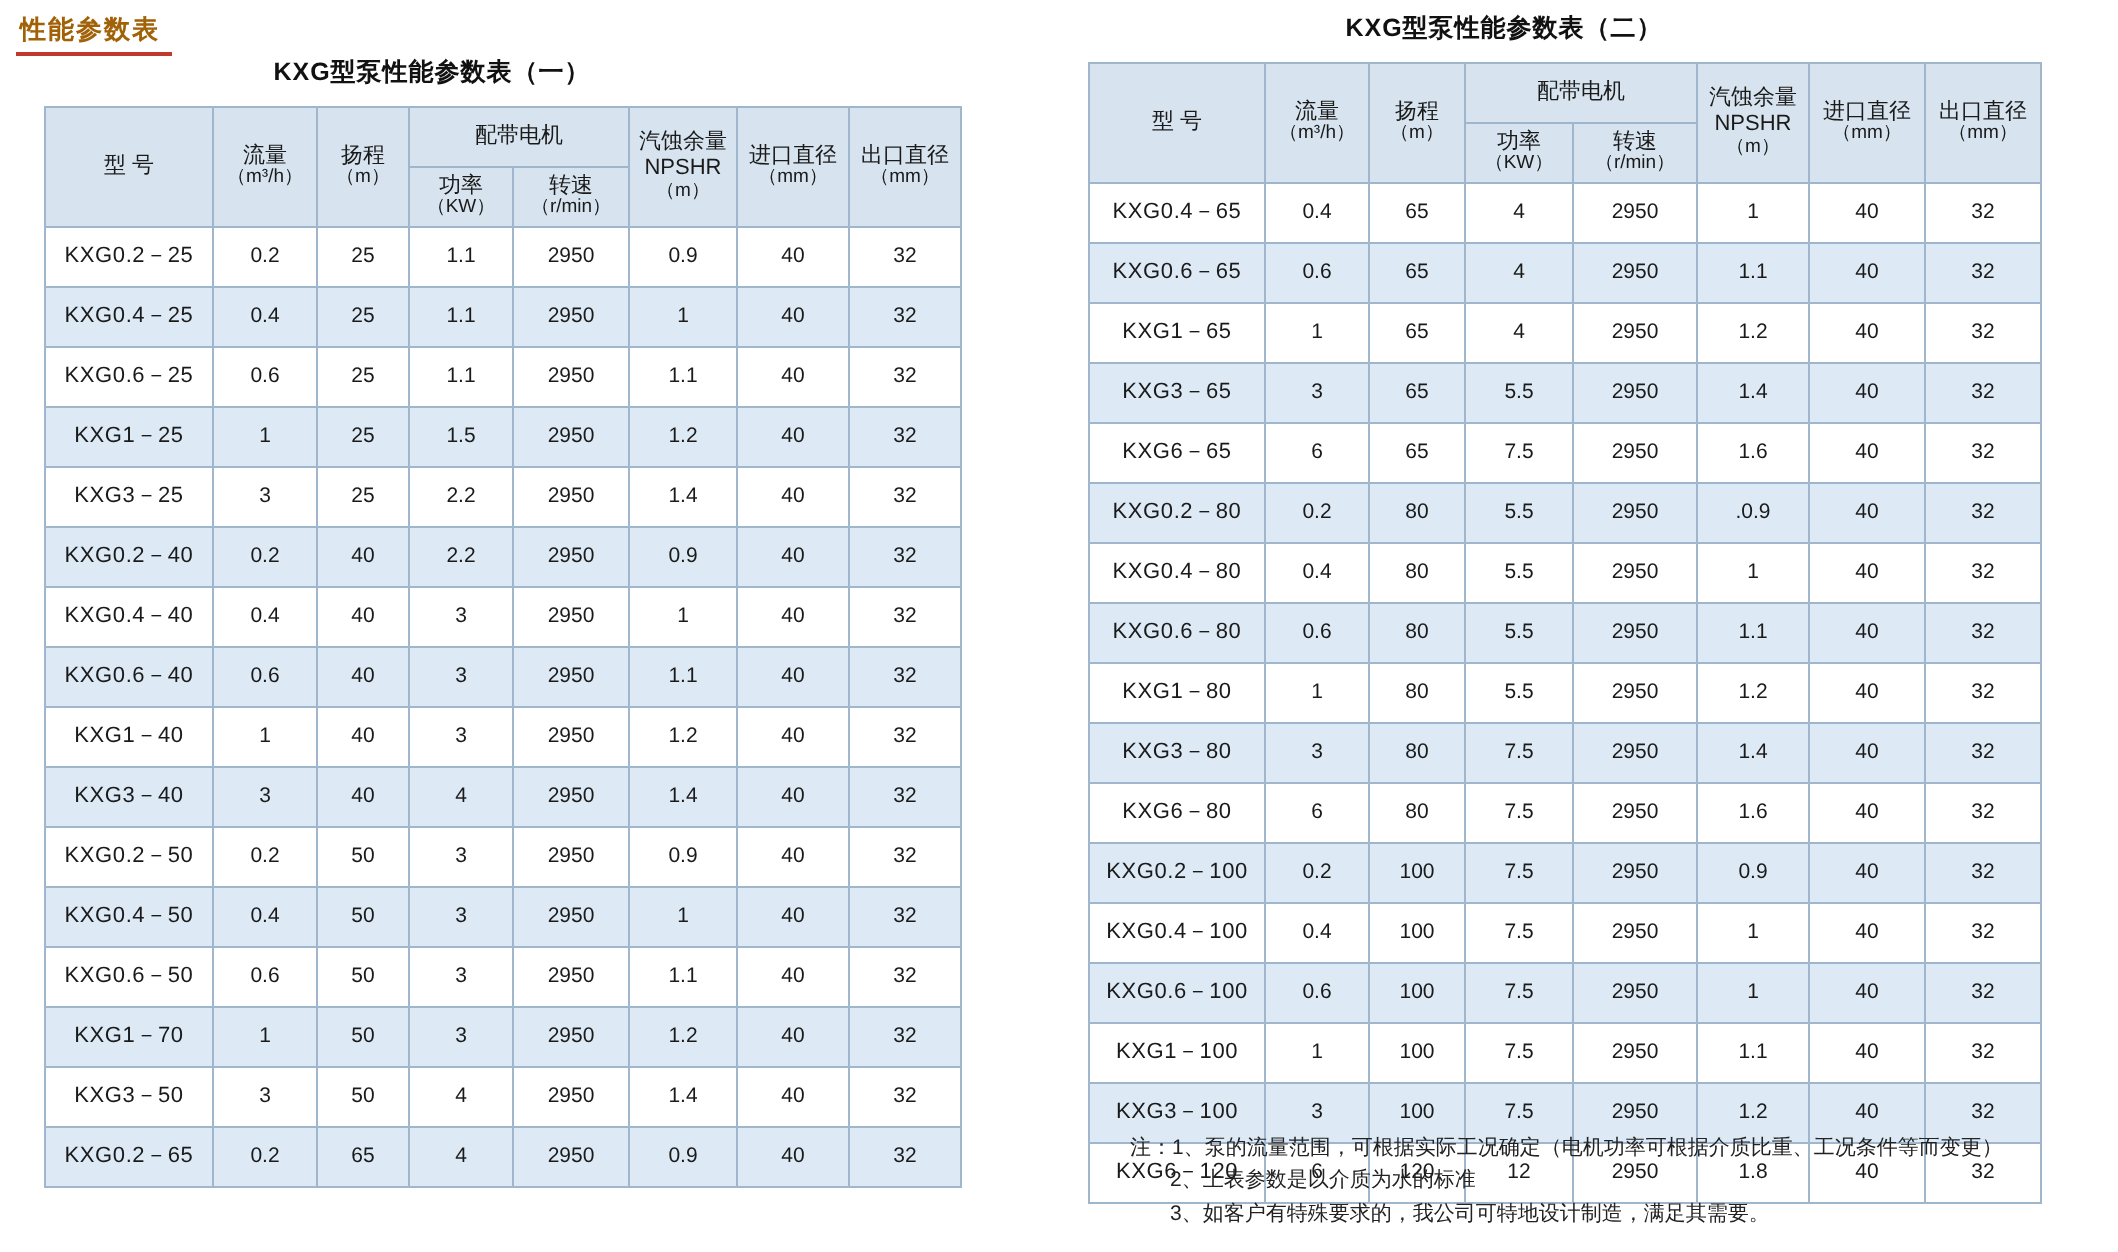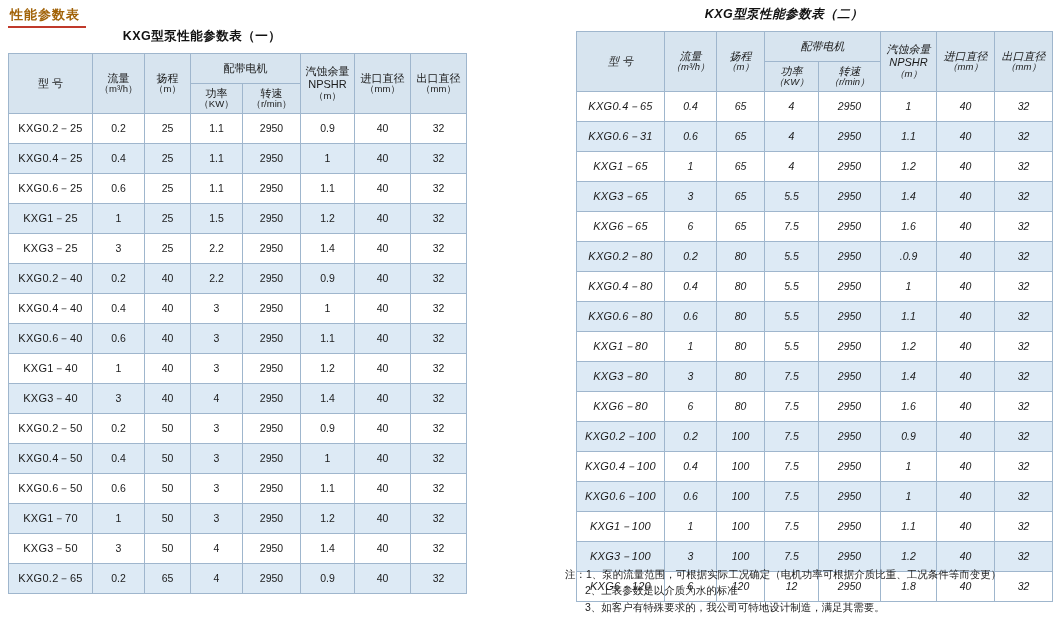--- a/index.html
+++ b/index.html
@@ -27,30 +27,29 @@
   .title-underline {
     position: absolute;
     left: 8px;
     top: 26px;
     width: 78px;
     height: 2px;
     background: #c0392b;
   }
   .left-panel {
     position: absolute;
-    left: 8px;
+    left: 22px;
     top: 28px;
     width: 388px;
   }
   .right-panel {
     position: absolute;
-    left: 576px;
+    left: 544px;
     top: 6px;
     width: 416px;
-    font-style: italic;
   }
   .tbl-caption {
     text-align: center;
     font-size: 12.5px;
     font-weight: bold;
     color: #111;
     margin-bottom: 8px;
     letter-spacing: 0.5px;
   }
   table.perf {
@@ -379,21 +378,21 @@
           <td class="model">KXG0.4－65</td>
           <td>0.4</td>
           <td>65</td>
           <td>4</td>
           <td>2950</td>
           <td>1</td>
           <td>40</td>
           <td>32</td>
         </tr>
         <tr>
-          <td class="model">KXG0.6－31</td>
+          <td class="model">KXG0.6－65</td>
           <td>0.6</td>
           <td>65</td>
           <td>4</td>
           <td>2950</td>
           <td>1.1</td>
           <td>40</td>
           <td>32</td>
         </tr>
         <tr>
           <td class="model">KXG1－65</td>

